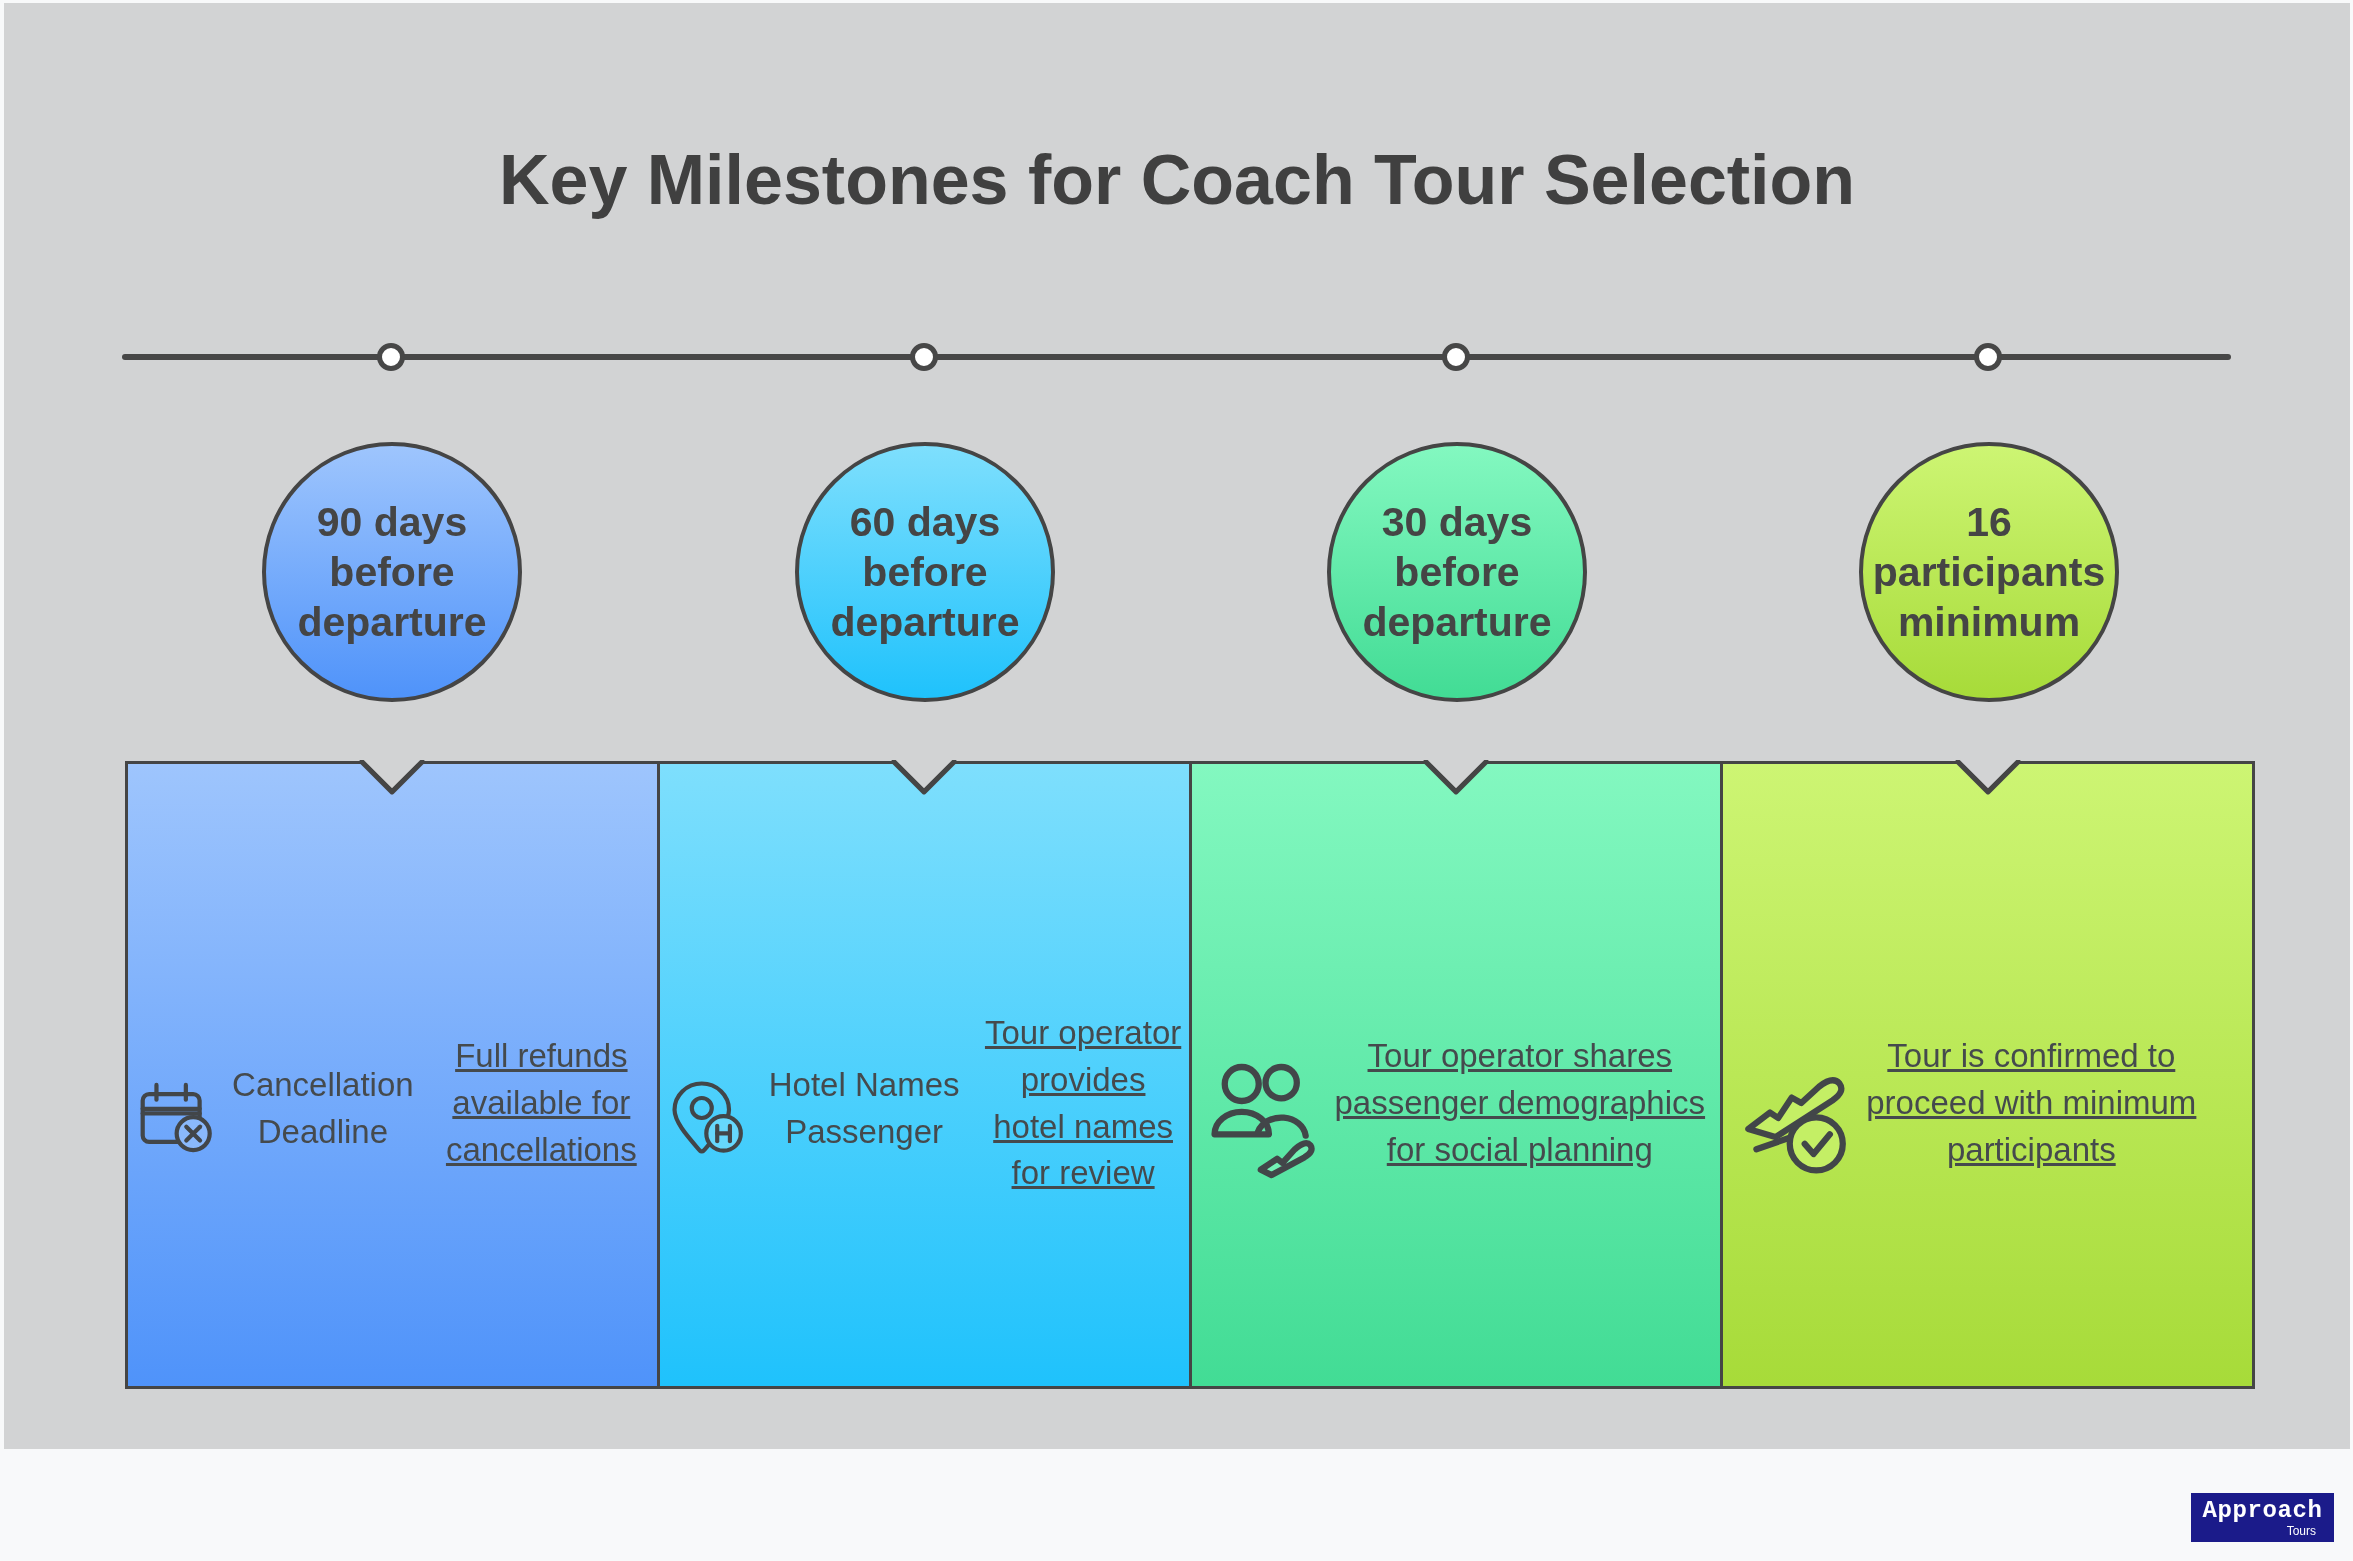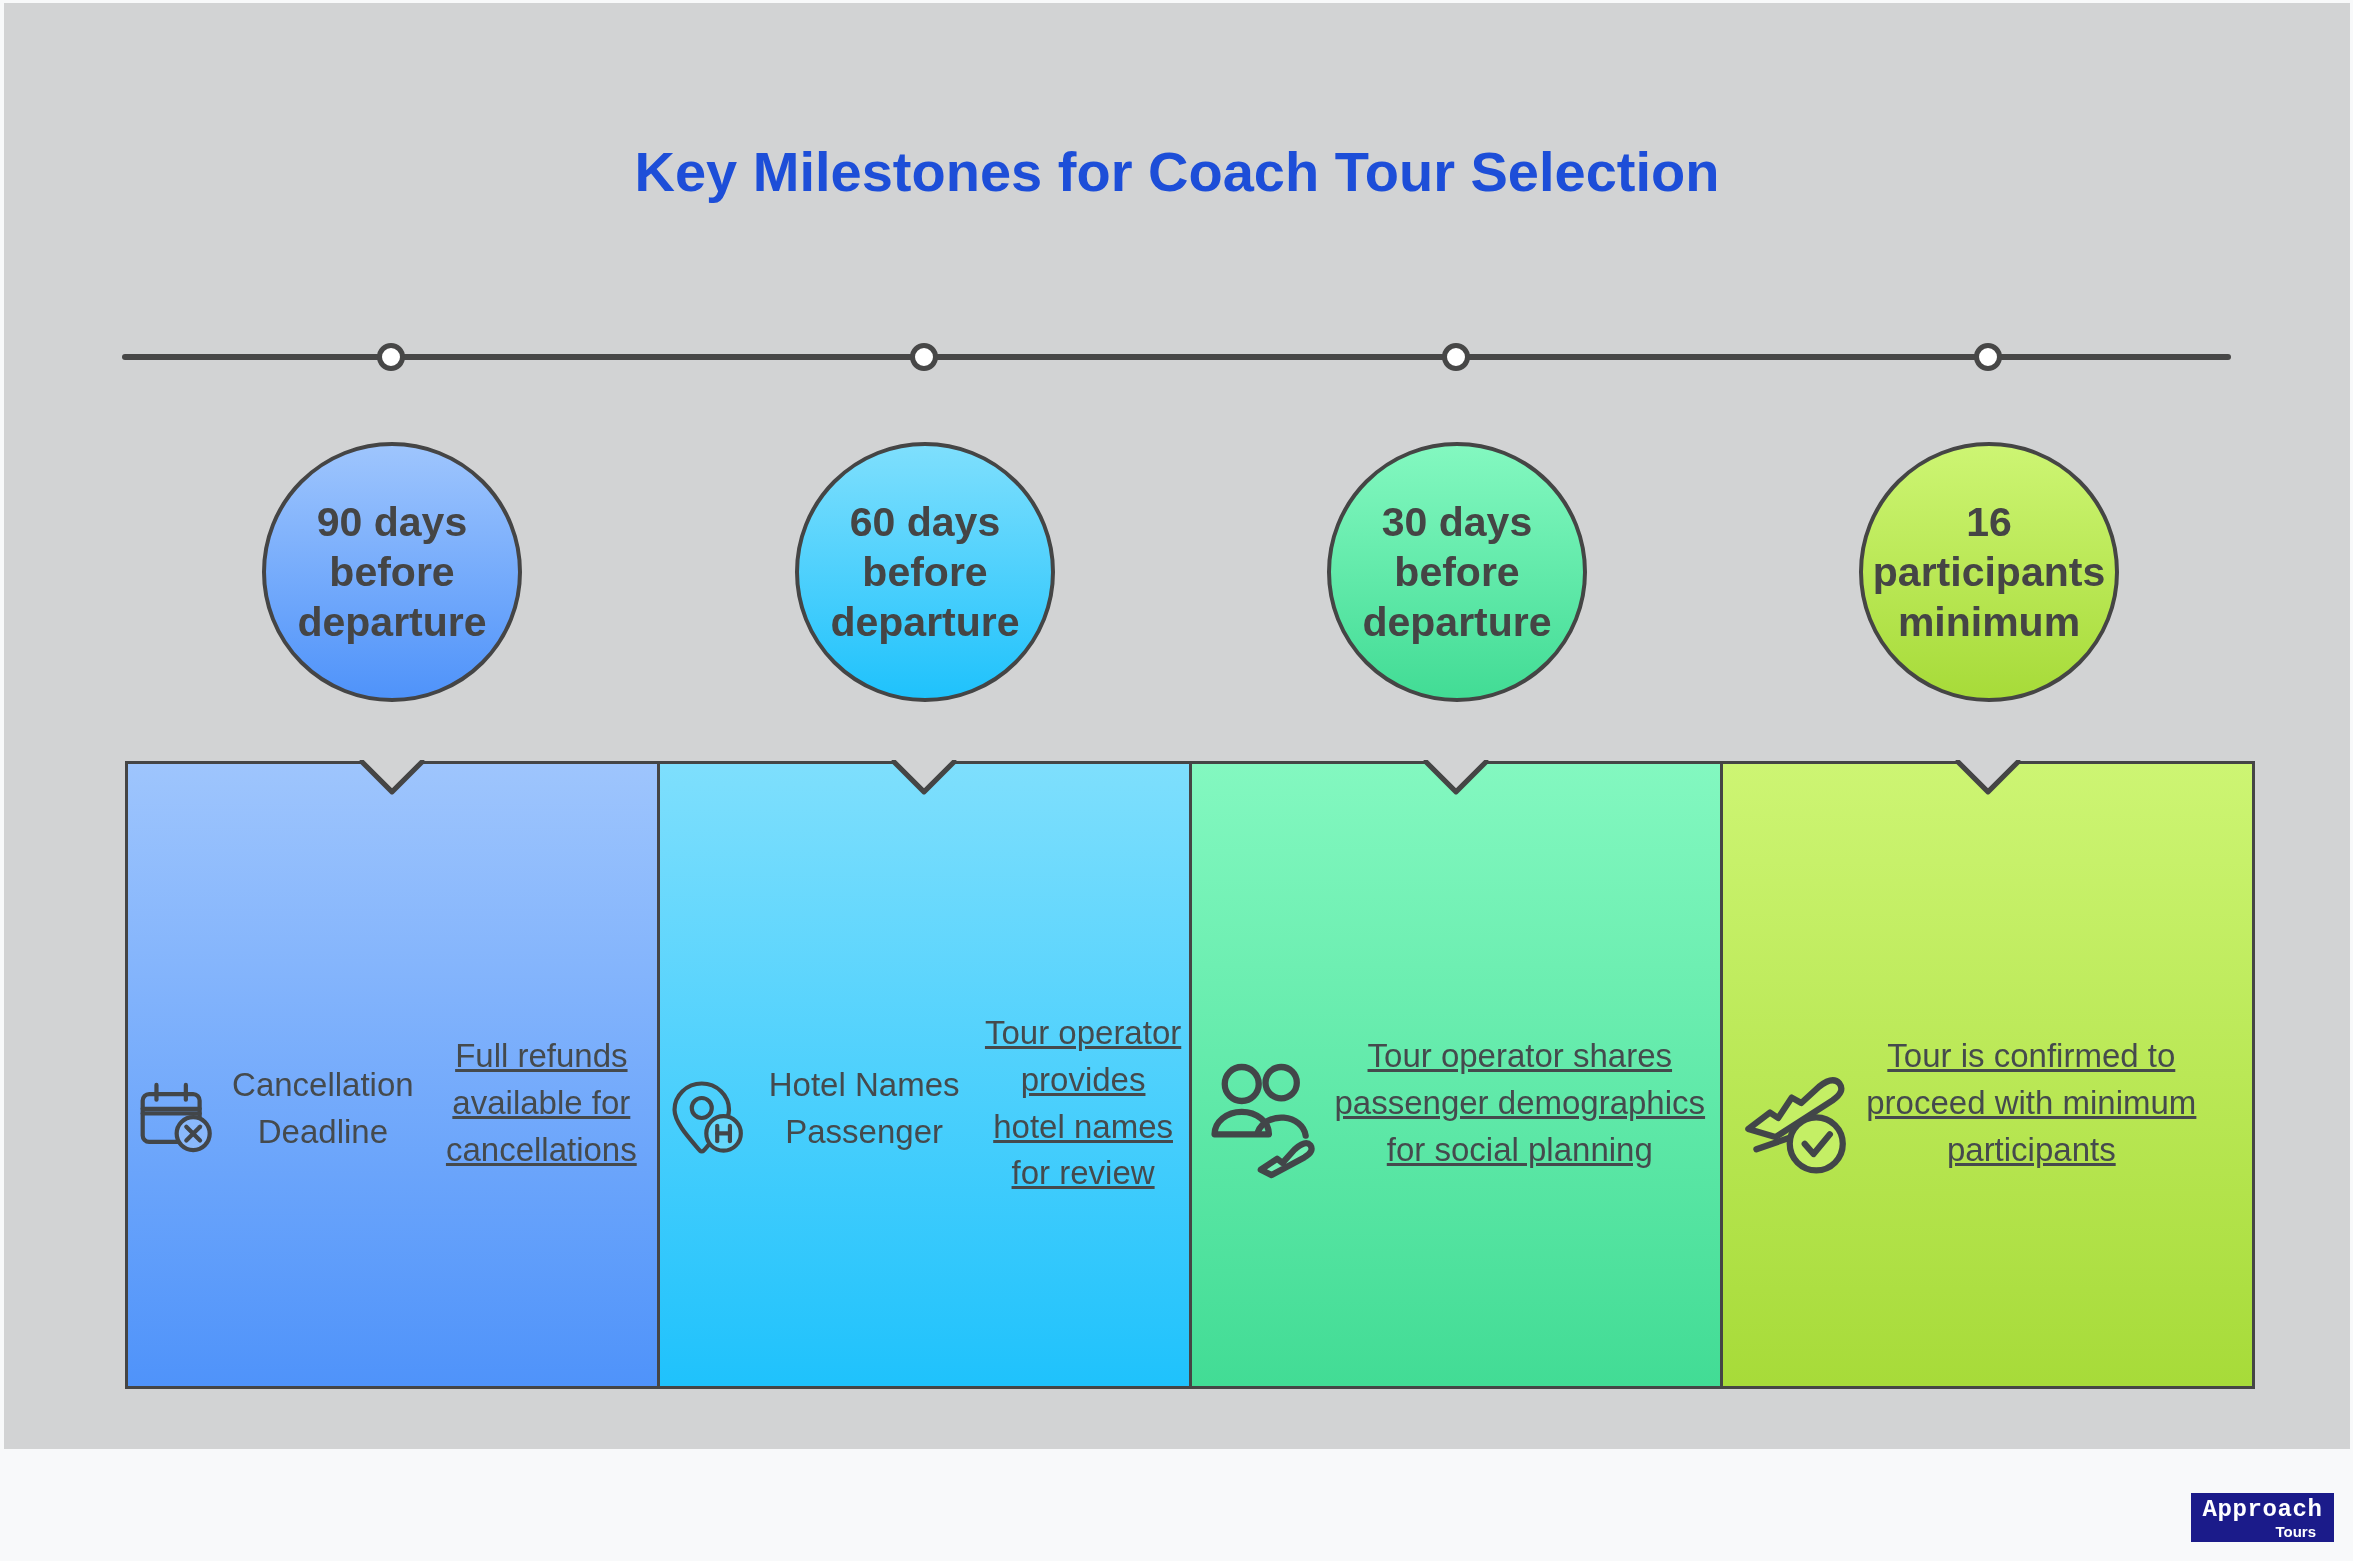--- a/index.html
+++ b/index.html
@@ -22,24 +22,24 @@
     width: 2346px;
     height: 1446px;
     background: #d2d3d4;
   }
   .title {
     position: absolute;
     left: 0;
     top: 138px;
     width: 100%;
     text-align: center;
-    font-size: 56px;
+    font-size: 70px;
     line-height: 1.2;
     font-weight: 700;
-    color: #1d4ed8;
+    color: #404040;
   }
   .timeline-line {
     position: absolute;
     left: 122px;
     top: 354px;
     width: 2109px;
     height: 6.4px;
     border-radius: 3.2px;
     background: #474747;
   }
@@ -156,22 +156,22 @@
     color: #ffffff;
     font-size: 24px;
     font-weight: 700;
     line-height: 1;
     letter-spacing: 0.6px;
     margin-top: 1.3px;
     font-family: Liberation Mono, monospace;
   }
   .logo-sub {
     color: #ffffff;
-    font-size: 15px;
-    font-weight: 700;
+    font-size: 12px;
+    font-weight: 400;
     line-height: 1;
     align-self: flex-end;
     margin: 1.9px 18px 0 0;
   }
 </style>
 </head>
 <body>
 
 <div class="page">
   <div class="canvas"></div>

